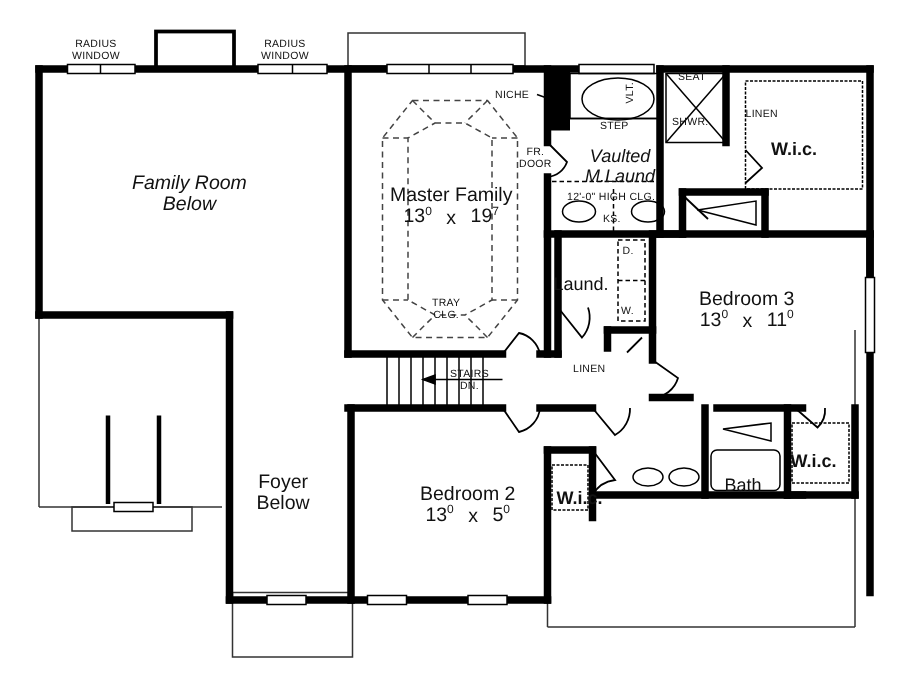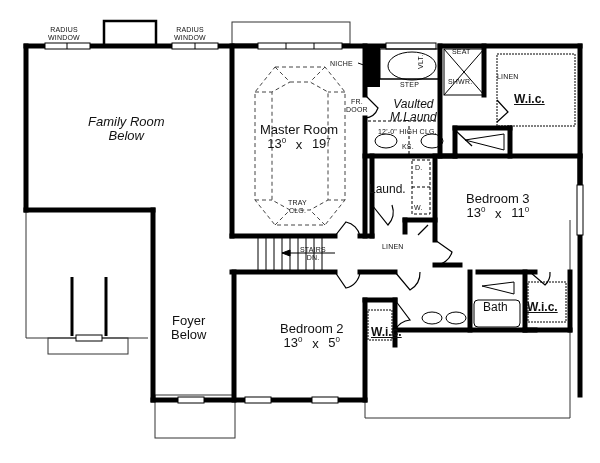--- a/index.html
+++ b/index.html
@@ -2,21 +2,21 @@
 <html><head>
 <meta charset="utf-8">
 <style>
   html, body { margin: 0; padding: 0; background: #ffffff; }
   body { width: 600px; height: 463px; overflow: hidden; position: relative; }
   #plan { position: absolute; left: 0; top: 0; }
   .lbl { position: absolute; font-family: "Liberation Sans", sans-serif; color: #111; text-align: center; white-space: nowrap; line-height: 1.1; }
   .big { font-size: 13px; }
   .med { font-size: 12px; }
   .sm  { font-size: 7px; letter-spacing: 0.2px; }
-  .bold { font-weight: bold; text-decoration: underline; }
+  .bold { font-weight: bold; }
   sup { font-size: 8px; }
 </style>
 </head>
 <body>
 
 <svg id="plan" width="600" height="463" viewBox="0 0 600 463" xmlns="http://www.w3.org/2000/svg">
 
   <g fill="none" stroke="#333" stroke-width="1">
     <rect x="104" y="21" width="52" height="25" stroke="#000" stroke-width="2.5"></rect>
     <rect x="232" y="22" width="118" height="22"></rect>
@@ -194,21 +194,21 @@
   <div>Family Room</div>
   <div>Below</div>
 </div>
 
 <div class="lbl big" style="left:171px; top:314px;">
   <div>Foyer</div>
   <div>Below</div>
 </div>
 
 <div class="lbl big" style="left:260px; top:123px;">
-  <div>Master Room</div>
+  <div>Master Family</div>
   <div>
     <span>13</span><sup>0</sup>
     <span style="margin:0 6px">x</span>
     <span>19</span><sup>7</sup>
   </div>
 </div>
 
 <div class="lbl sm" style="left:288px; top:199px;">
   <div>TRAY</div>
   <div>CLG.</div>
@@ -259,13 +259,13 @@
   <div>Bedroom 2</div>
   <div>
     <span>13</span><sup>0</sup>
     <span style="margin:0 6px">x</span>
     <span>5</span><sup>0</sup>
   </div>
 </div>
 
 <div class="lbl med bold" style="left:371px; top:326px;">W.i.c.</div>
 <div class="lbl med bold" style="left:527px; top:301px;">W.i.c.</div>
-<div class="lbl med" style="left:483px; top:301px;">Bath</div>
+<div class="lbl med" style="left:483px; top:317px;">Bath</div>
 
 </body></html>

